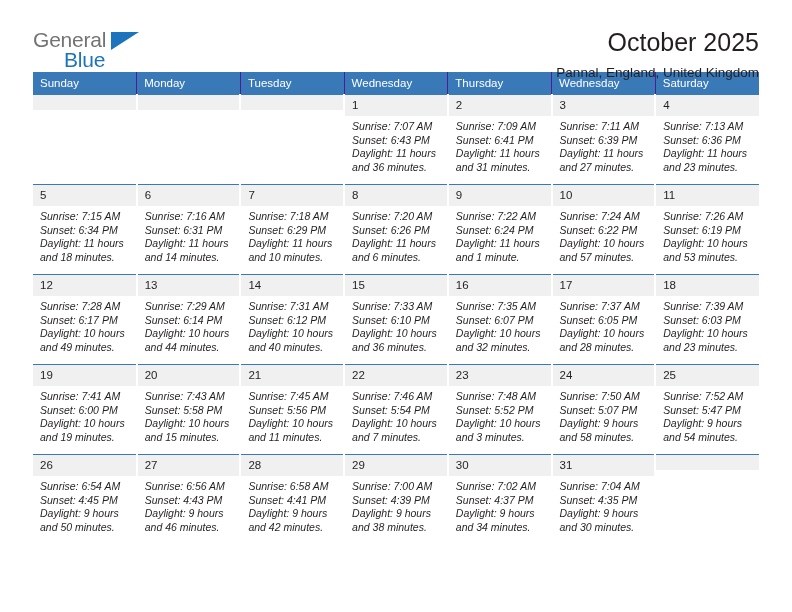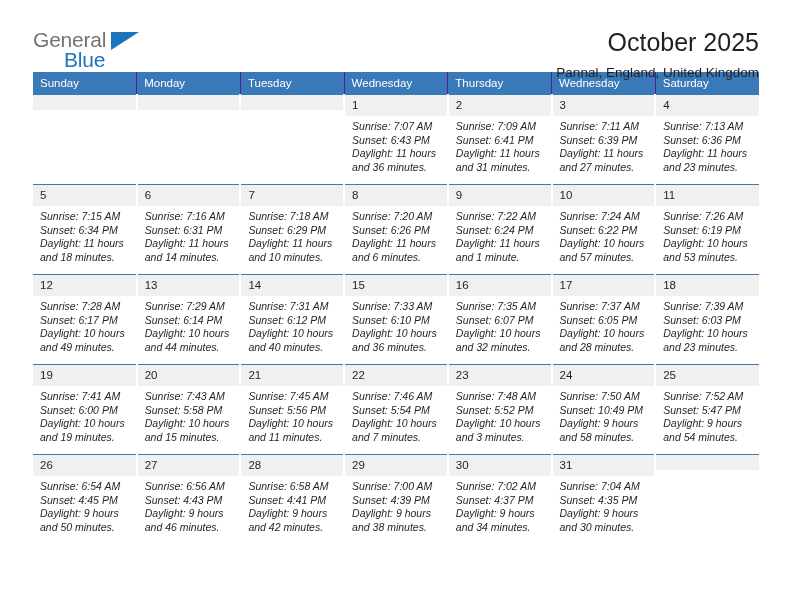--- a/index.html
+++ b/index.html
@@ -420,21 +420,21 @@
                 <div>Sunset: 5:52 PM</div>
                 <div class="daylight">Daylight: 10 hours and 3 minutes.</div>
               </div>
             </div>
           </td>
           <td>
             <div class="cell-inner">
               <div class="daynum">24</div>
               <div class="details">
                 <div>Sunrise: 7:50 AM</div>
-                <div>Sunset: 10:49 PM</div>
+                <div>Sunset: 5:07 PM</div>
                 <div class="daylight">Daylight: 9 hours and 58 minutes.</div>
               </div>
             </div>
           </td>
           <td>
             <div class="cell-inner">
               <div class="daynum">25</div>
               <div class="details">
                 <div>Sunrise: 7:52 AM</div>
                 <div>Sunset: 5:47 PM</div>

